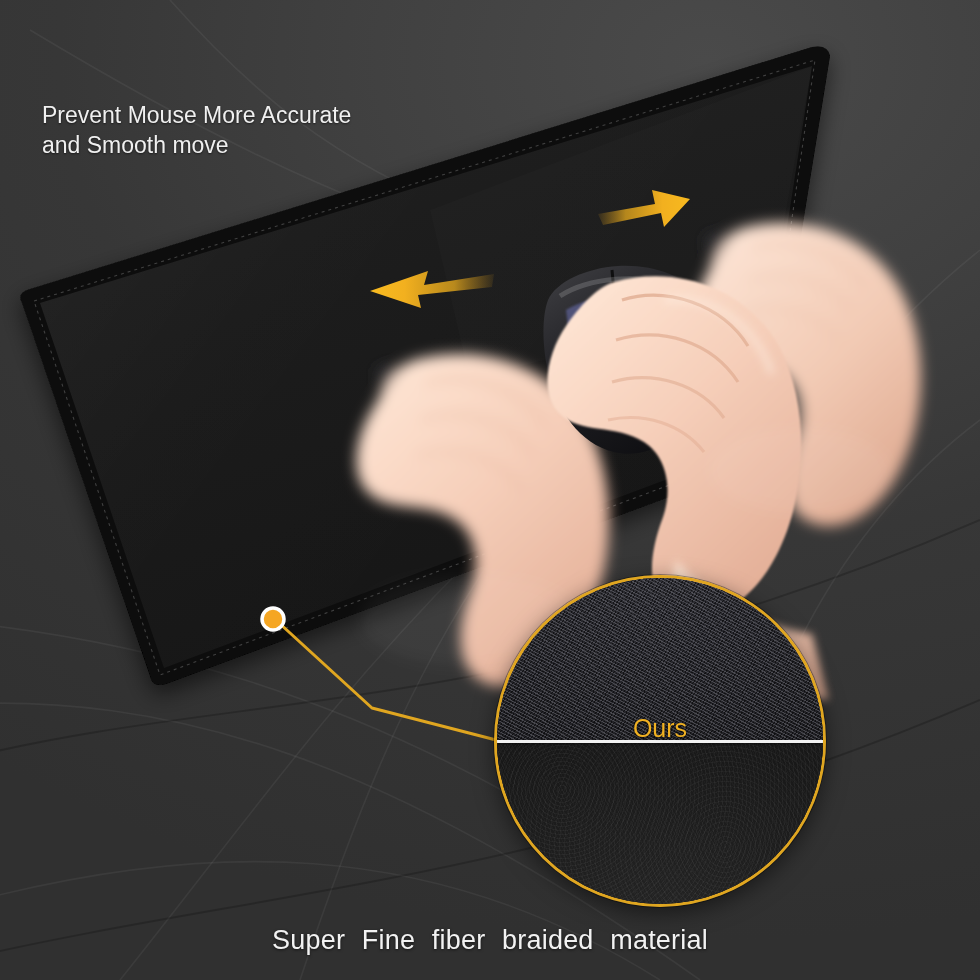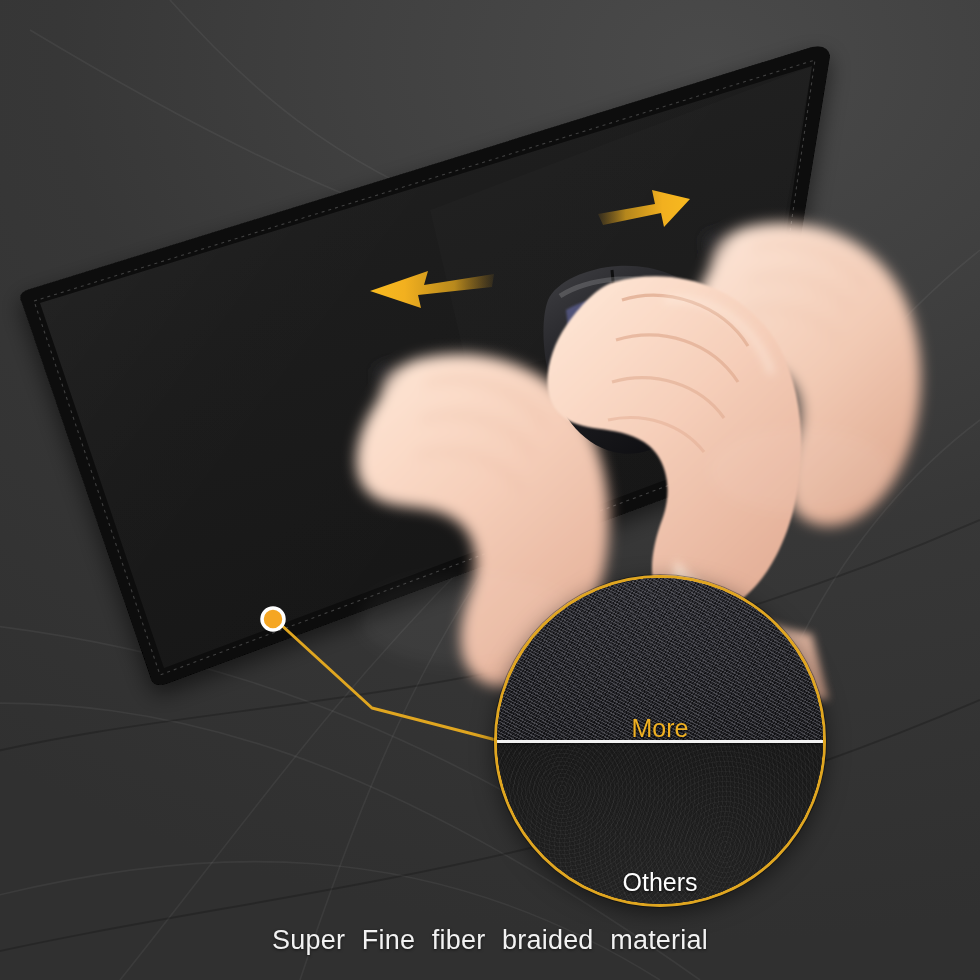--- a/index.html
+++ b/index.html
@@ -98,20 +98,24 @@
       <path d="M 980 420 C 900 480 840 560 800 640"></path>
       <path d="M 30 30 C 180 120 330 200 500 250"></path>
       <path d="M 170 0 C 250 90 330 160 470 215"></path>
     </g>
     <g fill="none" stroke="#000000" stroke-opacity="0.20" stroke-width="2">
       <path d="M -40 760 C 230 690 520 720 980 520"></path>
       <path d="M -40 960 C 260 890 560 880 980 700"></path>
     </g>
   </svg>
 
+  <div class="subtitle">
+    <div>Prevent Mouse More Accurate</div>
+    <div>and Smooth move</div>
+  </div>
 
   <svg id="pad-layer" viewBox="0 0 980 980" xmlns="http://www.w3.org/2000/svg">
     <defs>
       <linearGradient id="padFace" x1="0" y1="0" x2="0.35" y2="1">
         <stop offset="0%" stop-color="#1f1f1f"></stop>
         <stop offset="45%" stop-color="#1a1a1a"></stop>
         <stop offset="100%" stop-color="#151515"></stop>
       </linearGradient>
       <linearGradient id="padEdge" x1="0" y1="0" x2="1" y2="1">
         <stop offset="0%" stop-color="#111111"></stop>
@@ -253,19 +257,18 @@
 
   <svg id="callout-layer" viewBox="0 0 980 980" xmlns="http://www.w3.org/2000/svg">
     <polyline points="278,622 372,708 500,741" fill="none" stroke="#e0a620" stroke-width="3" stroke-linecap="round" stroke-linejoin="round"></polyline>
     <circle cx="273" cy="619" r="11" fill="#f5a623" stroke="#ffffff" stroke-width="3.5"></circle>
   </svg>
 
   <div id="zoom-circle">
     <div class="zoom-half top"></div>
     <div class="zoom-half bottom"></div>
     <div class="zoom-divider"></div>
-    <div class="zoom-label ours">More</div>
-    <div class="zoom-label others">Others</div>
+    <div class="zoom-label ours">Ours</div>
   </div>
 
   <div class="caption">Super  Fine  fiber  braided  material</div>
 
 </div>
 
 </body></html>

